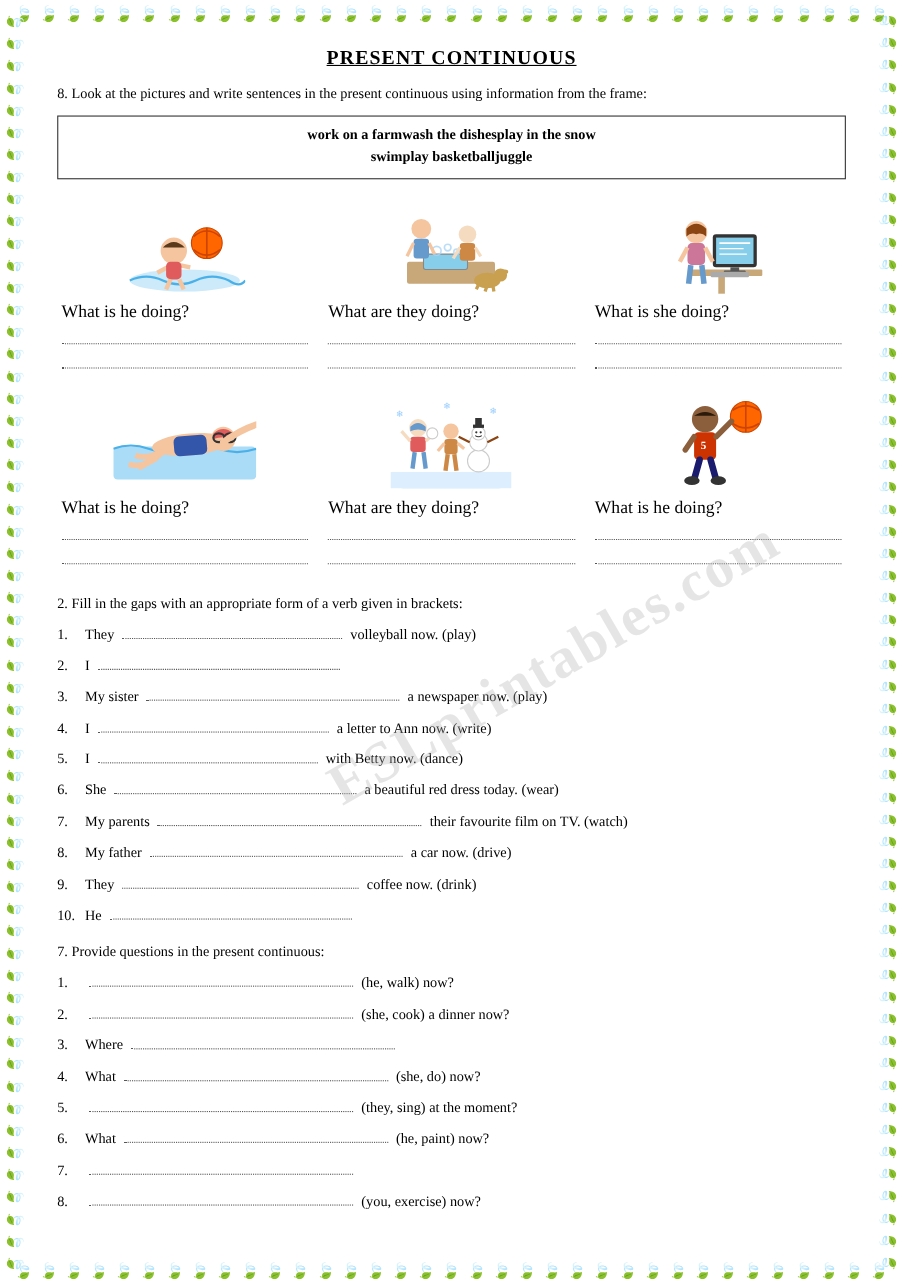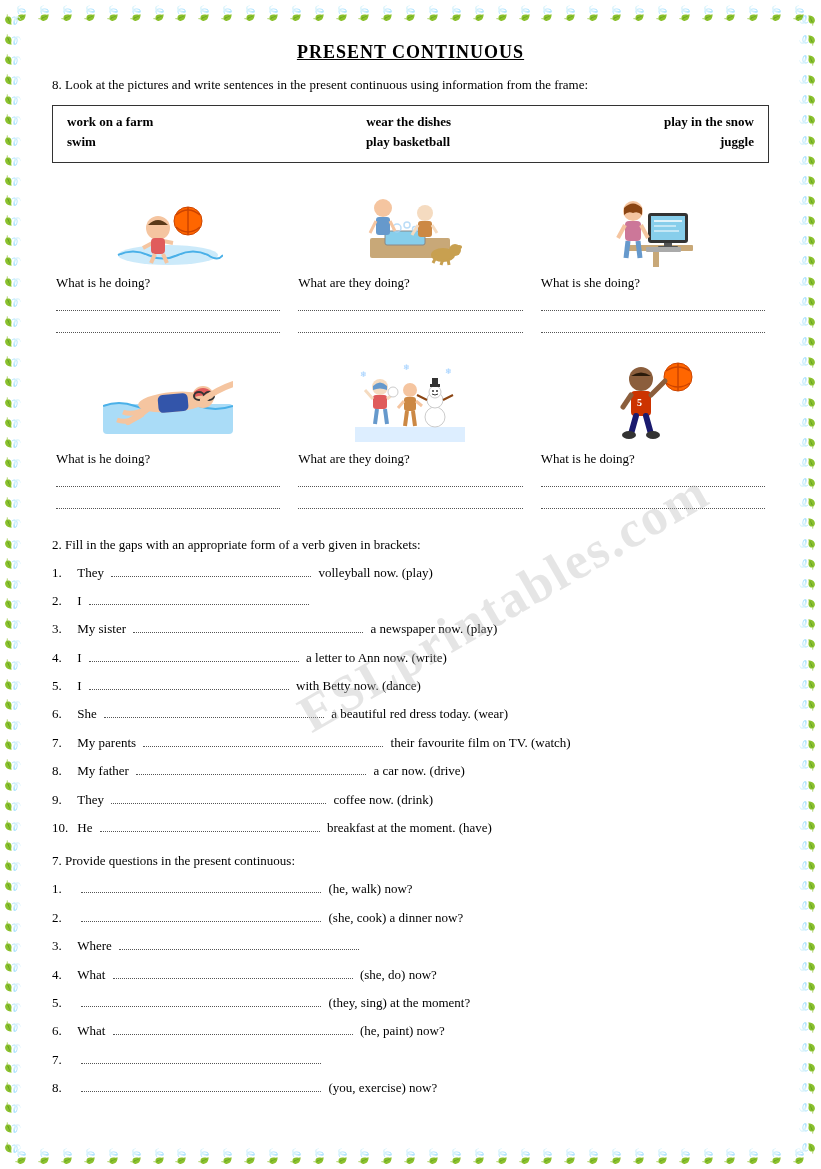--- a/index.html
+++ b/index.html
@@ -84,21 +84,21 @@
     
     .vocab-box {
       border: 1.5px solid #333;
       padding: 8px 14px;
       margin-bottom: 14px;
       display: inline-block;
       width: 100%;
     }
     .vocab-row {
       display: flex;
-      justify-content: space-between;
+      justify-content: center;
       margin-bottom: 4px;
     }
     .vocab-item {
       font-weight: bold;
       font-size: 13px;
     }
 
     
     .picture-grid {
       display: grid;
@@ -115,21 +115,21 @@
     .picture-area {
       width: 100%;
       height: 90px;
       display: flex;
       align-items: center;
       justify-content: center;
       margin-bottom: 4px;
     }
 
     .question-label {
-      font-size: 13px;
+      font-size: 16px;
       margin-bottom: 4px;
     }
 
     .answer-line {
       width: 100%;
       border-bottom: 1px dotted #555;
       height: 16px;
       margin-bottom: 6px;
     }
 
@@ -393,21 +393,21 @@
     
     <div class="title">PRESENT CONTINUOUS</div>
 
     
     <div class="section-instruction">8. Look at the pictures and write sentences in the present continuous using information from the frame:</div>
 
     
     <div class="vocab-box">
       <div class="vocab-row">
         <span class="vocab-item">work on a farm</span>
-        <span class="vocab-item">wear the dishes</span>
+        <span class="vocab-item">wash the dishes</span>
         <span class="vocab-item">play in the snow</span>
       </div>
       <div class="vocab-row">
         <span class="vocab-item">swim</span>
         <span class="vocab-item">play basketball</span>
         <span class="vocab-item">juggle</span>
       </div>
     </div>
 
     
@@ -683,21 +683,20 @@
       <div class="gap-item">
         <span class="gap-num">9.</span>
         <span>&nbsp;They&nbsp;</span>
         <span class="gap-dots" style="width:215px"></span>
         <span>&nbsp;coffee now. (drink)</span>
       </div>
       <div class="gap-item">
         <span class="gap-num">10.</span>
         <span>&nbsp;He&nbsp;</span>
         <span class="gap-dots" style="width:220px"></span>
-        <span>&nbsp;breakfast at the moment. (have)</span>
       </div>
     </div>
 
     
     <div class="provide-questions">
       <div class="section-header">7. Provide questions in the present continuous:</div>
 
       <div class="gap-item">
         <span class="gap-num">1.</span>
         <span>&nbsp;</span>

